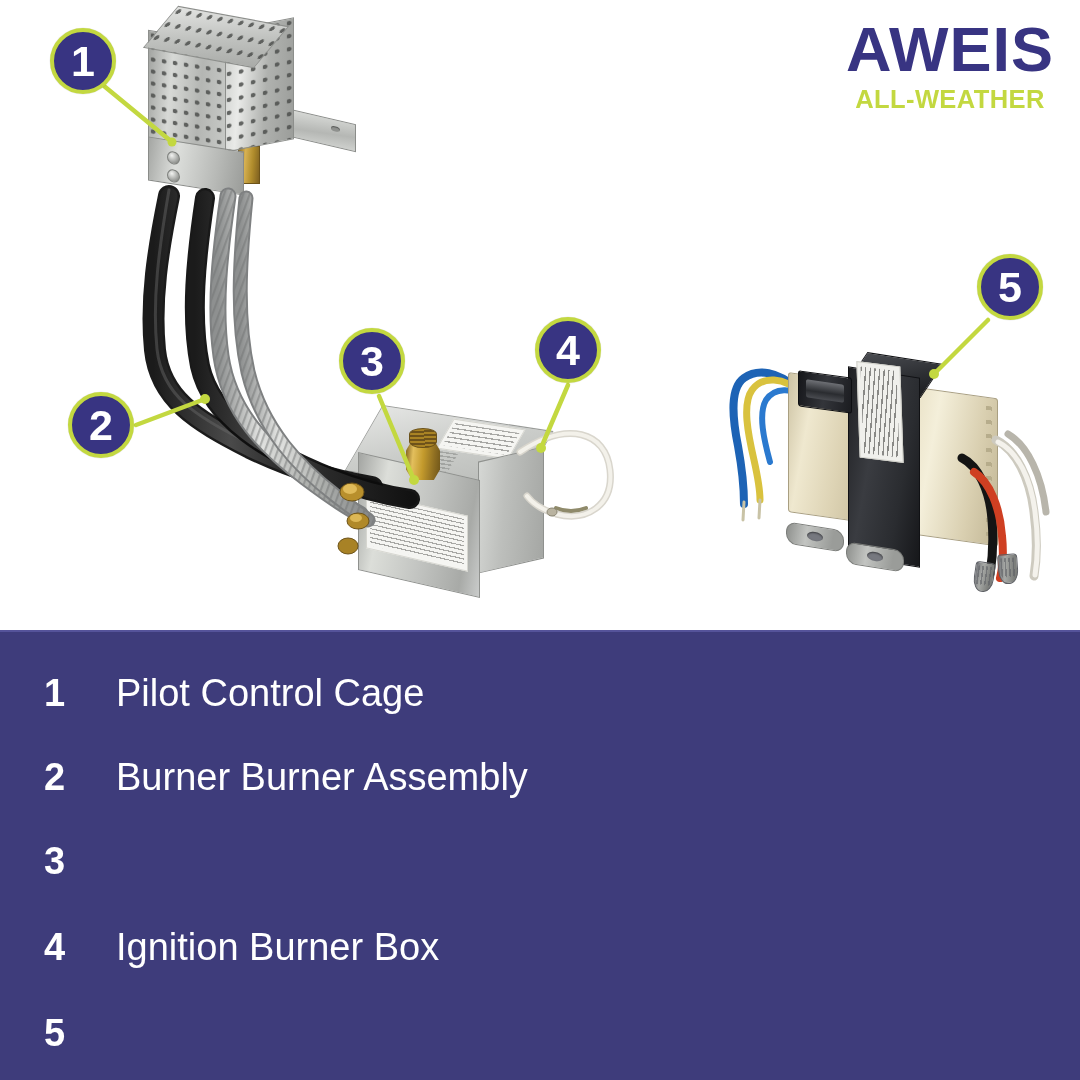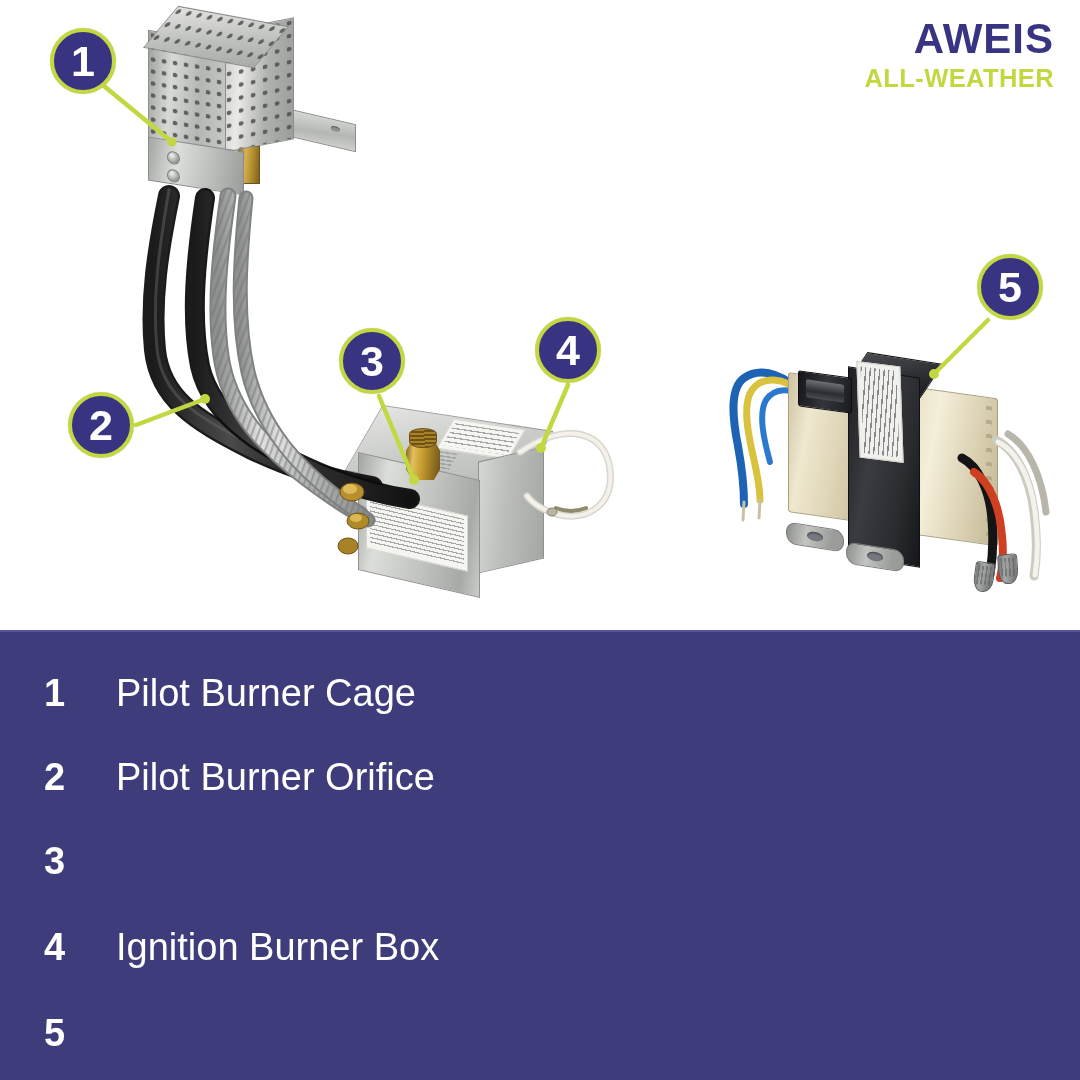--- a/index.html
+++ b/index.html
@@ -29,35 +29,35 @@
 
   
   #brand {
     position: absolute;
     right: 26px;
     top: 18px;
     text-align: right;
     line-height: 1;
   }
   #brand .wordmark {
-    font-size: 42px;
+    font-size: 63px;
     font-weight: bold;
     letter-spacing: 1px;
     color: #383482;
     display: block;
   }
   #brand .tagline {
     font-size: 25.5px;
     font-weight: bold;
     color: #c3d840;
     letter-spacing: 0.4px;
     display: block;
     margin-top: 6px;
   }
-  #brand .tagline span { display: block; }
+  #brand .tagline span { display: block; text-align: center; }
   #brand .tl2 { margin-top: 2px; }
   #brand .tl3 { margin-top: 2px; }
 
   
   .badge {
     position: absolute;
     width: 66px; height: 66px;
     border-radius: 50%;
     background: #383482;
     border: 4px solid #c3d840;
@@ -541,25 +541,25 @@
     <div class="badge" style="left:50px;  top:28px;">1</div>
     <div class="badge" style="left:68px;  top:392px;">2</div>
     <div class="badge" style="left:339px; top:328px;">3</div>
     <div class="badge" style="left:535px; top:317px;">4</div>
     <div class="badge" style="left:977px; top:254px;">5</div>
   </div>
 
   <div id="legend">
     <div class="legend-row" style="top:32px;">
       <div class="legend-num">1</div>
-      <div class="legend-label">Pilot Burner Cage</div>
+      <div class="legend-label">Pilot Control Cage</div>
     </div>
     <div class="legend-row" style="top:116px;">
       <div class="legend-num">2</div>
-      <div class="legend-label">Pilot Burner Orifice</div>
+      <div class="legend-label">Burner Burner Assembly</div>
     </div>
     <div class="legend-row" style="top:200px;">
       <div class="legend-num">3</div>
     </div>
     <div class="legend-row" style="top:286px;">
       <div class="legend-num">4</div>
       <div class="legend-label">Ignition Burner Box</div>
     </div>
     <div class="legend-row" style="top:372px;">
       <div class="legend-num">5</div>

